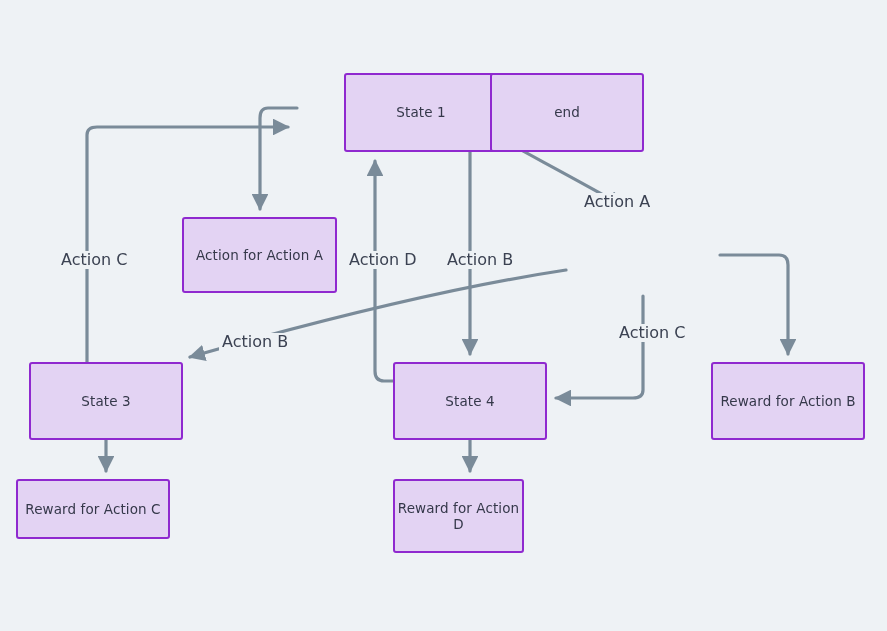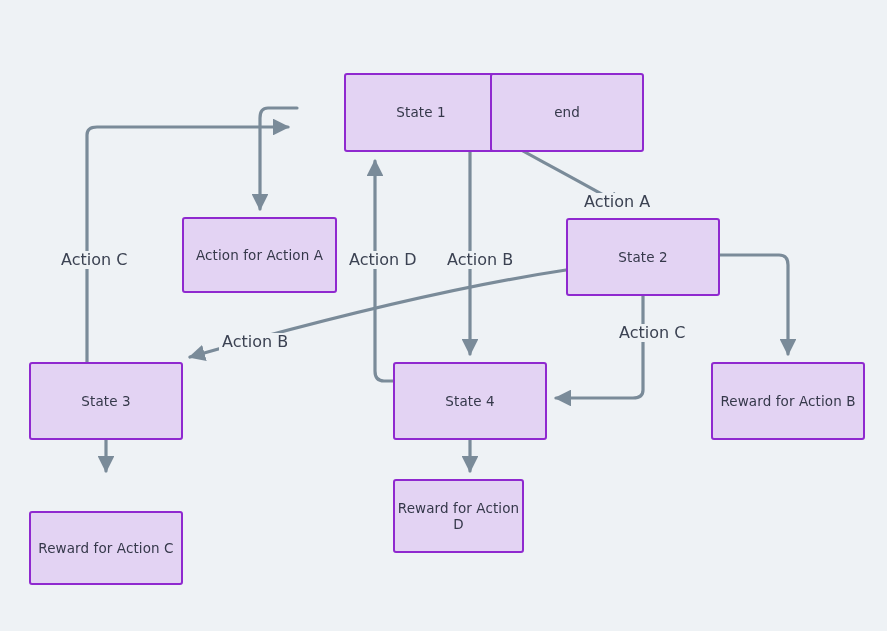--- a/index.html
+++ b/index.html
@@ -90,37 +90,34 @@
   </div>
 
   <div class="node" style="left:490px; top:73px; width:154px; height:79px;">
     <span>end</span>
   </div>
 
   <div class="node" style="left:182px; top:217px; width:155px; height:76px;">
     <span>Action for Action A</span>
   </div>
 
-  <div class="node" style="left:566px; top:218px; width:154px; height:78px;">
-    <span>State 2</span>
-  </div>
 
   <div class="node" style="left:29px; top:362px; width:154px; height:78px;">
     <span>State 3</span>
   </div>
 
   <div class="node" style="left:393px; top:362px; width:154px; height:78px;align-items:center;">
     <span>State 4</span>
   </div>
 
   <div class="node" style="left:711px; top:362px; width:154px; height:78px;">
     <span>Reward for Action B</span>
   </div>
 
-  <div class="node" style="left:29px; top:479px; width:154px; height:74px;margin-top:32px;">
+  <div class="node" style="left:16px; top:479px; width:154px; height:60px;">
     <span>Reward for Action C</span>
   </div>
 
   <div class="node" style="left:393px; top:479px; width:131px; height:74px;">
     <span>Reward for Action D</span>
   </div>
 
   <div class="edge-label" style="left:581px; top:193px;">Action A</div>
 
   <div class="edge-label" style="left:444px; top:251px;">Action B</div>

